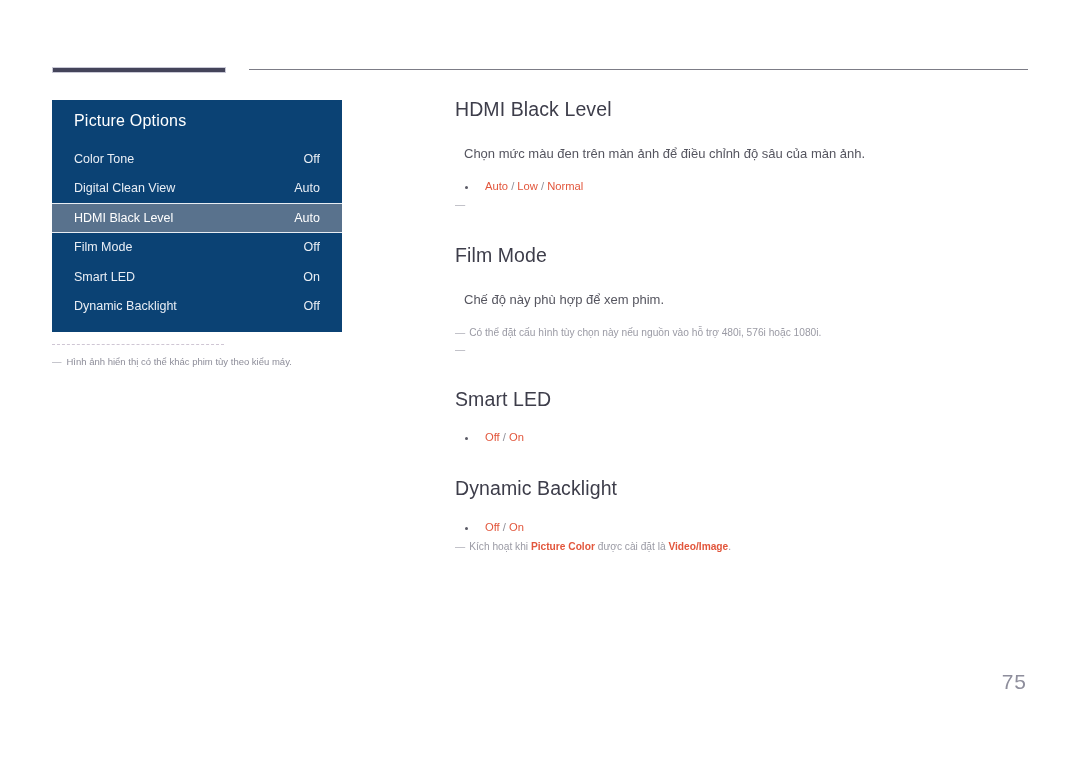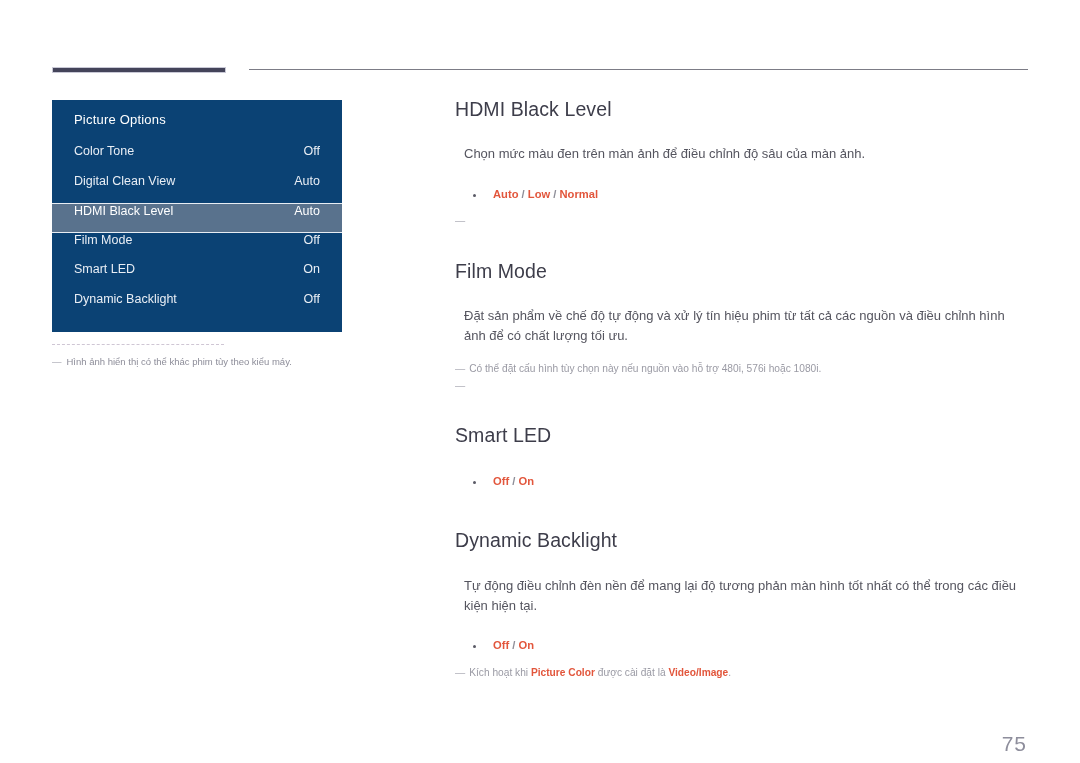--- a/index.html
+++ b/index.html
@@ -44,35 +44,35 @@
     width: 290px;
     height: 232px;
     background: #0b4274;
     box-sizing: border-box;
     padding: 0;
   }
   .osd-title {
     position: absolute;
     left: 22px;
     top: 12px;
-    font-size: 13px;
+    font-size: 16px;
     color: #ffffff;
     letter-spacing: .2px;
   }
   .osd-rows {
     position: absolute;
     left: 0;
     top: 44px;
     width: 290px;
   }
   .osd-row {
     position: relative;
     height: 29.5px;
     display: flex;
-    align-items: flex-start;
+    align-items: center;
     justify-content: space-between;
     padding: 0 22px;
     box-sizing: border-box;
     color: #e9eef5;
     font-size: 12.5px;
   }
   .osd-row .label { white-space: nowrap; }
   .osd-row .value { white-space: nowrap; }
   .osd-row.selected {
     background: #59728d;
@@ -121,23 +121,22 @@
     line-height: 1.2;
   }
   p.desc {
     margin: 9px;
     font-size: 13px;
     color: #55555f;
     line-height: 1.55;
   }
   ul.opts {
     list-style: none;
-    margin: 8px;
+    margin: 0;
     padding: 0;
-    font-weight: bold;
   }
   ul.opts li {
     position: relative;
     padding-left: 30px;
     font-size: 11.2px;
     line-height: 1.6;
     color: #9b9ba4;
   }
   ul.opts li::before {
     content: "";
@@ -165,21 +164,21 @@
   
   .sp-title-desc { height: 14px; }
   .sp-desc-opts  { height: 4px; }
   .sp-opts-note  { height: 2px; }
   .sp-section    { height: 30px; }
 
   
   .page-num {
     position: absolute;
     left: 0;
-    top: 732px;
+    top: 670px;
     width: 1027px;
     text-align: right;
     font-size: 21px;
     color: #8e8e9c;
     letter-spacing: 1px;
   }
 </style>
 </head>
 <body>
 
@@ -249,21 +248,21 @@
     <div class="note">
       <span class="dash">―</span>
     </div>
   </div>
 
   <div class="sp-section"></div>
 
   <div class="section">
     <h2 class="sec-title">Film Mode</h2>
     <div class="sp-title-desc"></div>
-    <p class="desc">Đặt sản phẩm về chế độ tự động và xử lý tín hiệu phim từ tất cả các nguồn và điều chỉnh hình ảnh để có chất lượng tối ưu.</p>
+    <p class="desc">Chế độ này phù hợp để xem phim.</p>
     <div class="sp-desc-opts"></div>
     <div class="sp-opts-note"></div>
     <div class="note">
       <span class="dash">―</span>
       <span>Có thể đặt cấu hình tùy chọn này nếu nguồn vào hỗ trợ 480i, 576i hoặc 1080i.</span>
     </div>
     <div class="note">
       <span class="dash">―</span>
     </div>
   </div>
@@ -281,21 +280,20 @@
         <span class="opt">On</span>
       </li>
     </ul>
   </div>
 
   <div class="sp-section"></div>
 
   <div class="section">
     <h2 class="sec-title">Dynamic Backlight</h2>
     <div class="sp-title-desc"></div>
-    <p class="desc">Tự động điều chỉnh đèn nền để mang lại độ tương phản màn hình tốt nhất có thể trong các điều kiện hiện tại.</p>
     <div class="sp-desc-opts"></div>
     <ul class="opts">
       <li>
         <span class="opt">Off</span>
         <span class="sep">/</span>
         <span class="opt">On</span>
       </li>
     </ul>
     <div class="sp-opts-note"></div>
     <div class="note">

